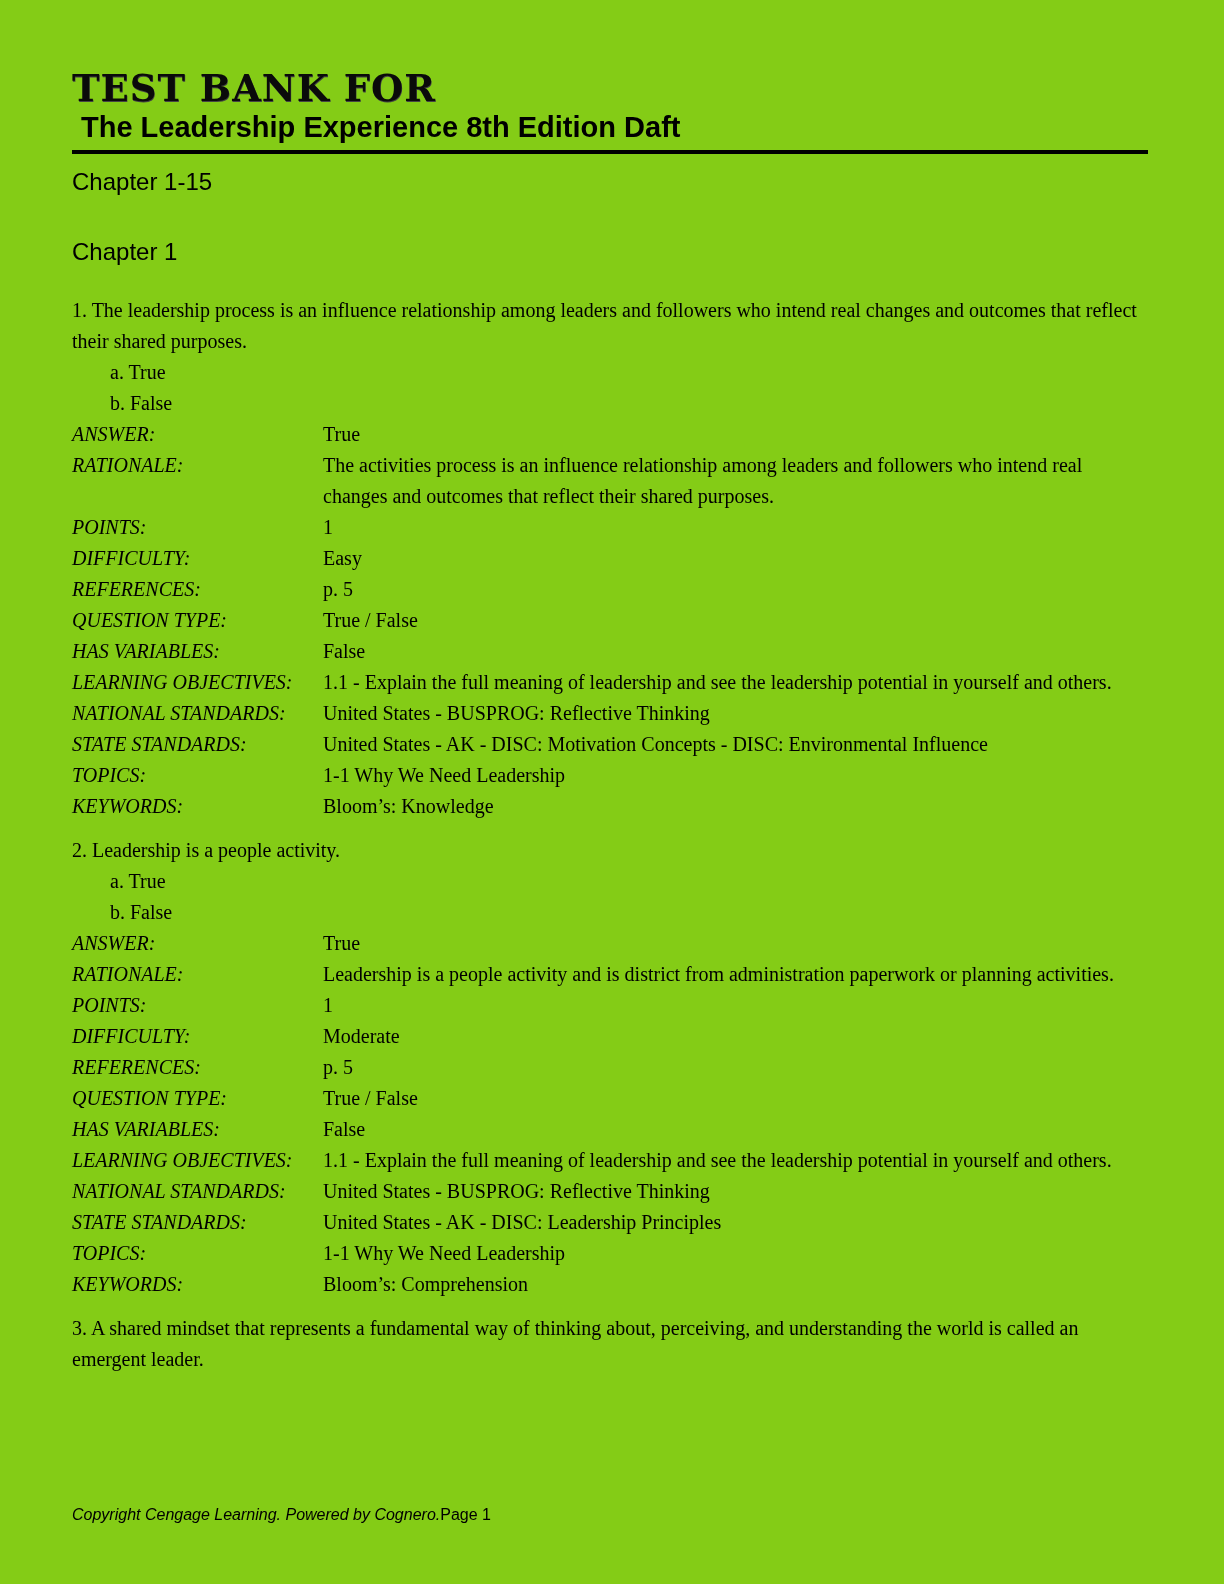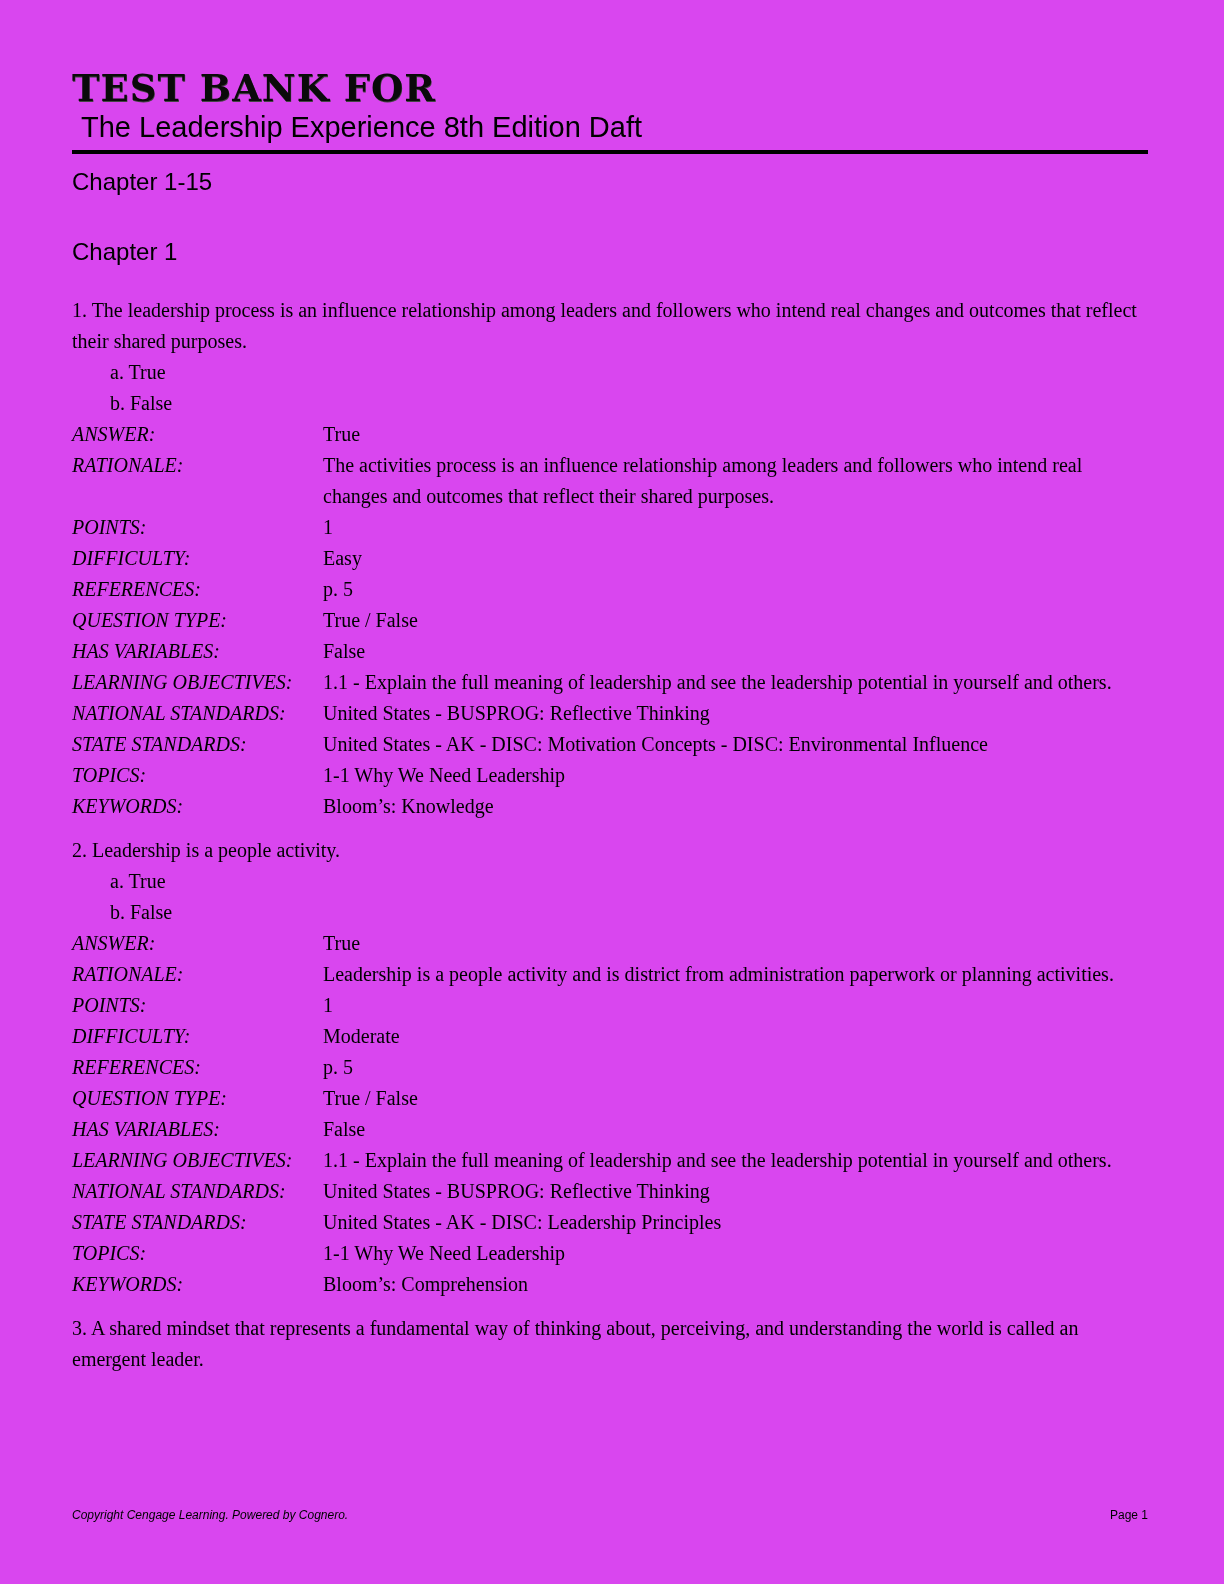--- a/index.html
+++ b/index.html
@@ -2,21 +2,21 @@
 <html><head>
 <meta charset="utf-8">
 <style>
   html, body { margin: 0; padding: 0; background: #ffffff; }
 
   .page {
     position: relative;
     width: 1224px;
     height: 1584px;
     box-sizing: border-box;
-    background: #d946ef;
+    background: #84cc16;
     padding: 70px 76px 0 72px;
     font-family: "Liberation Serif", serif;
     font-size: 20px;
     line-height: 31px;
     color: #000;
     overflow: hidden;
   }
 
   
   .testbank-title {
@@ -26,21 +26,21 @@
     font-size: 37px;
     line-height: 1.0;
     letter-spacing: 1px;
     color: #0a0a0a;
     text-shadow: 0.5px 0.5px 0 #444;
   }
   .book-subtitle {
     margin: 5px 0 0 0;
     padding-left: 9px;
     font-family: "Liberation Sans", sans-serif;
-    font-weight: normal;
+    font-weight: bold;
     font-size: 29px;
     line-height: 1.08;
     color: #000;
   }
   .header-rule {
     height: 4px;
     background: #000;
     margin-top: 7px;
   }
   .chapter-range {
@@ -71,23 +71,23 @@
   .field-label { font-style: italic; }
   .field-value { }
 
   
   .page-footer {
     position: absolute;
     left: 72px;
     right: 76px;
     bottom: 58px;
     display: flex;
-    justify-content: space-between;
-    font-family: "Liberation Sans", sans-serif;
-    font-size: 12px;
+    justify-content: flex-start;
+    font-family: "Liberation Sans", sans-serif;
+    font-size: 16px;
     line-height: 22px;
   }
   .footer-copyright { font-style: italic; }
   .footer-page { font-style: normal; }
 </style>
 </head>
 <body>
 
 <div class="page">
 

